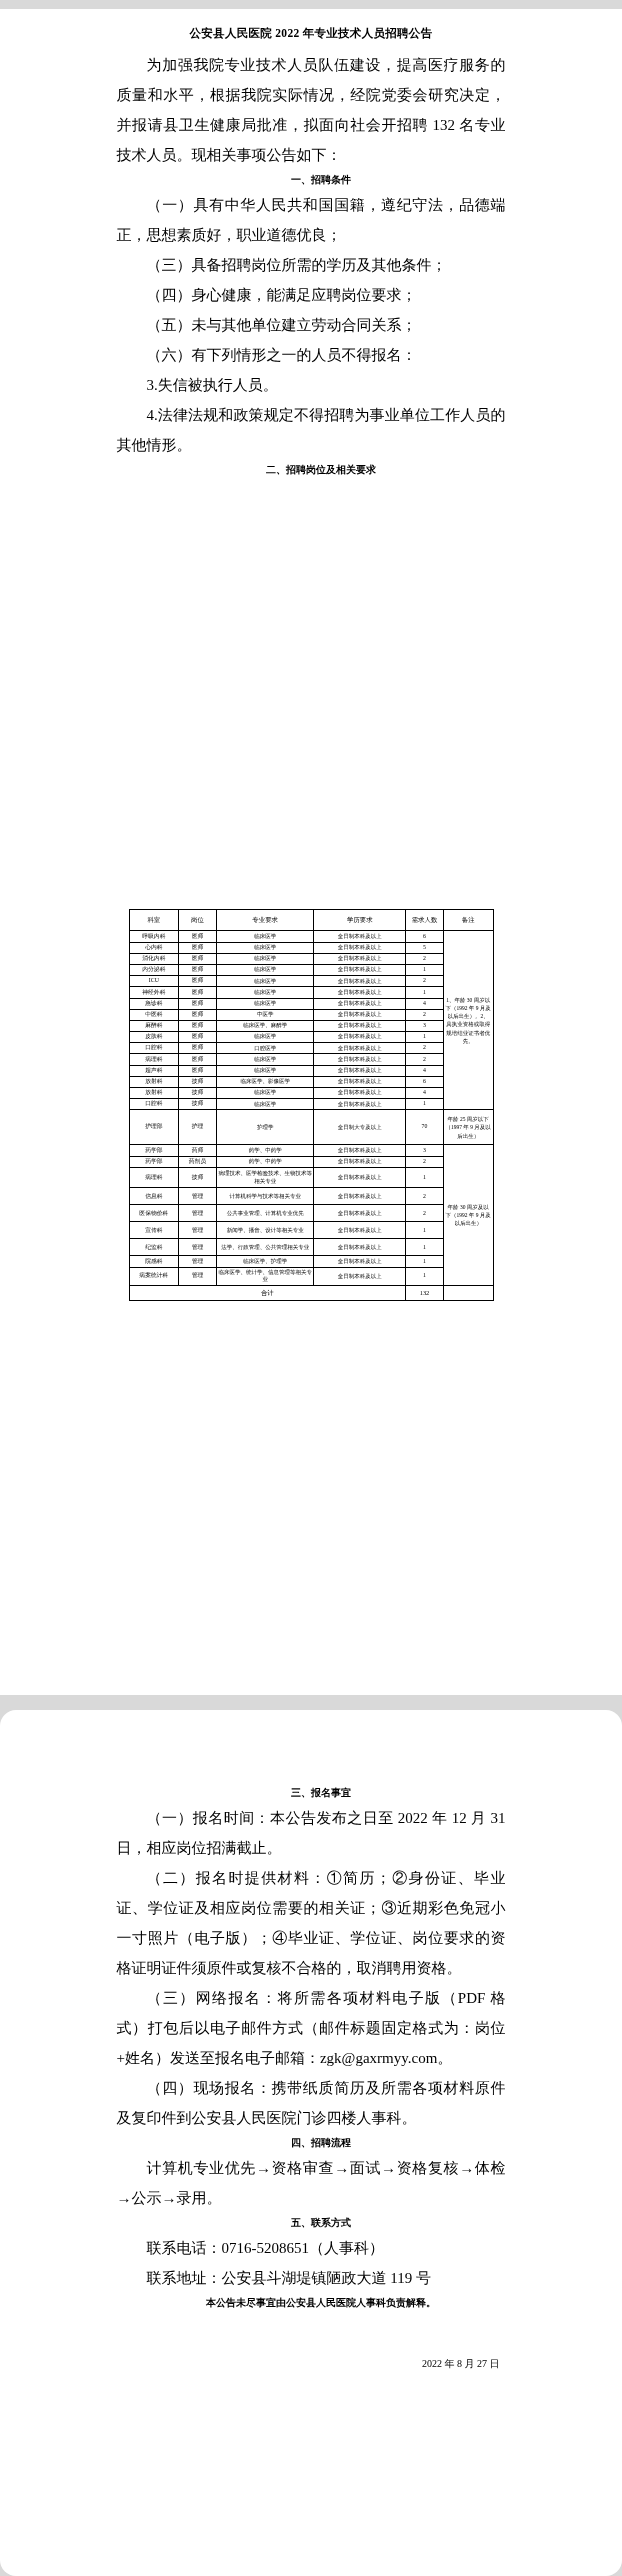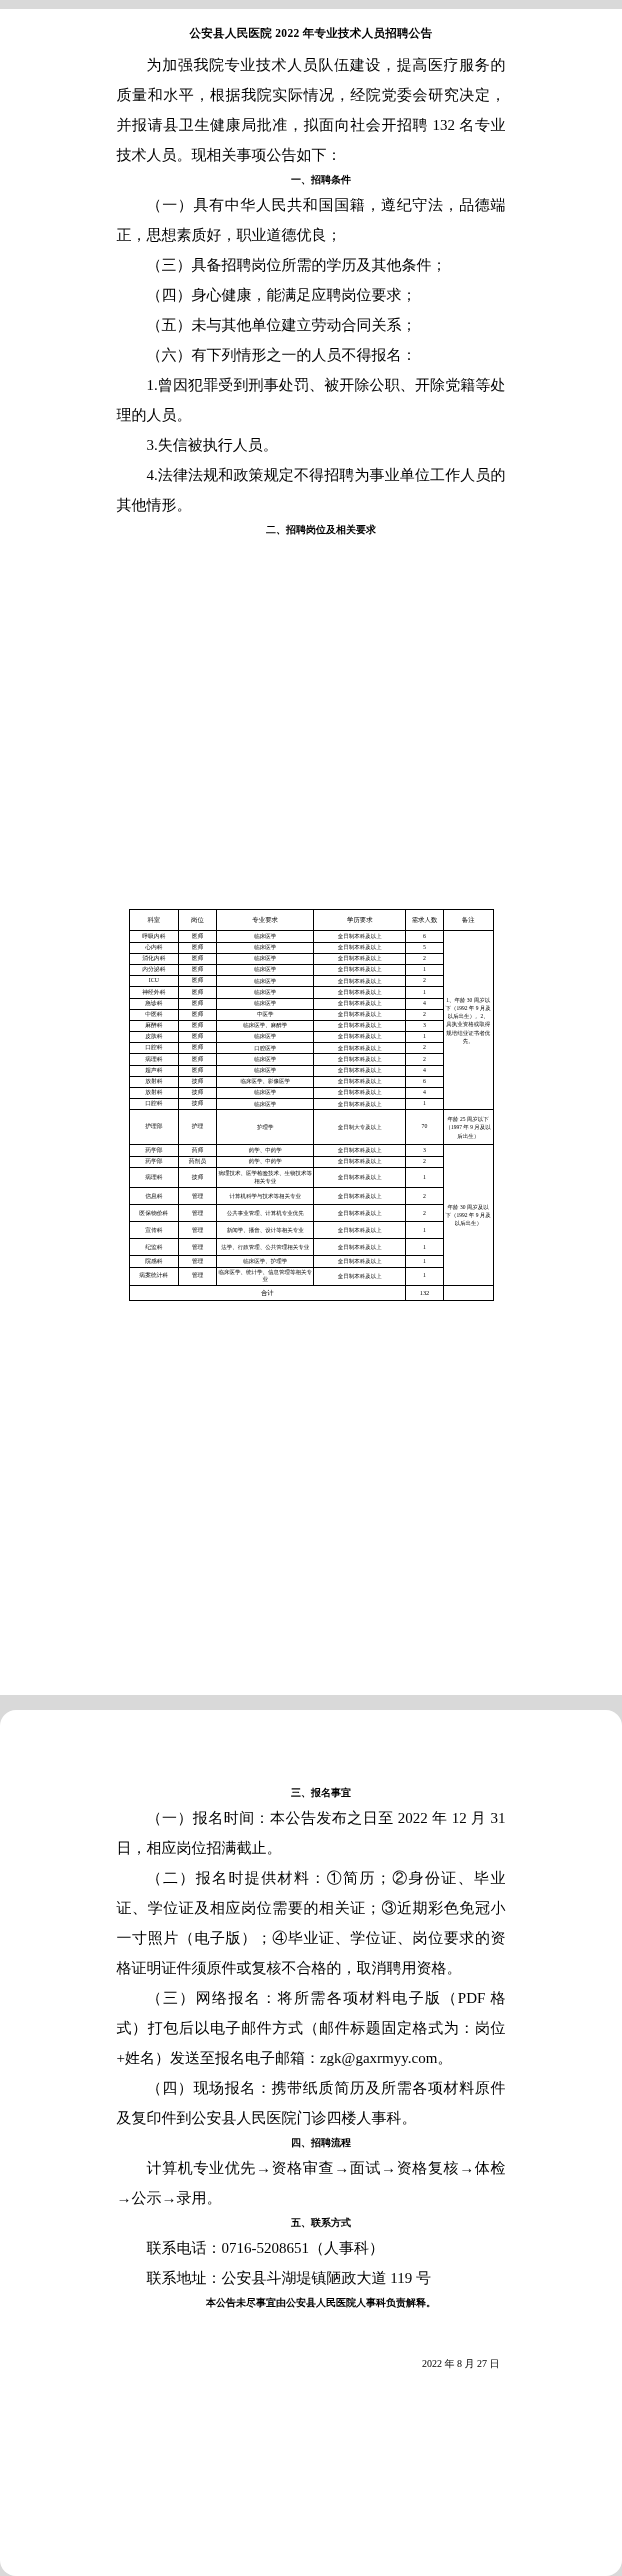--- a/index.html
+++ b/index.html
@@ -118,21 +118,20 @@
   <div class="sheet" id="sheet1">
     <div class="inner">
       <div class="doc-title">公安县人民医院 2022 年专业技术人员招聘公告</div>
       <p class="para">为加强我院专业技术人员队伍建设，提高医疗服务的质量和水平，根据我院实际情况，经院党委会研究决定，并报请县卫生健康局批准，拟面向社会开招聘 132 名专业技术人员。现相关事项公告如下：</p>
       <p class="head">一、招聘条件</p>
       <p class="para">（一）具有中华人民共和国国籍，遵纪守法，品德端正，思想素质好，职业道德优良；</p>
       <p class="para">（三）具备招聘岗位所需的学历及其他条件；</p>
       <p class="para">（四）身心健康，能满足应聘岗位要求；</p>
       <p class="para">（五）未与其他单位建立劳动合同关系；</p>
       <p class="para">（六）有下列情形之一的人员不得报名：</p>
-      <p class="para">1.曾因犯罪受到刑事处罚、被开除公职、开除党籍等处理的人员。</p>
       <p class="para">3.失信被执行人员。</p>
       <p class="para">4.法律法规和政策规定不得招聘为事业单位工作人员的其他情形。</p>
       <p class="head">二、招聘岗位及相关要求</p>
     </div>
   </div>
 
   <div class="sheet" id="sheet2">
     <div class="table-wrap">
       <table class="jobs">
         <thead>

